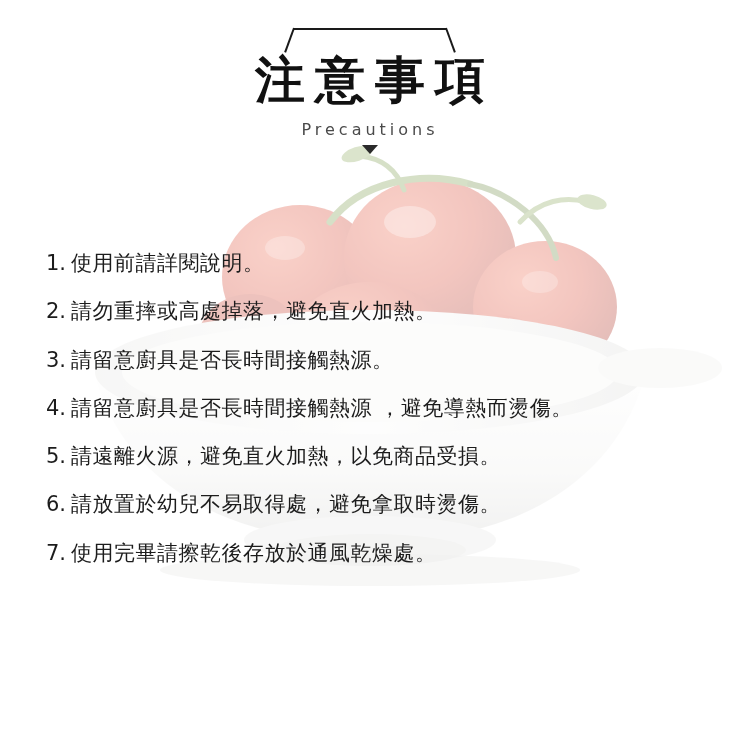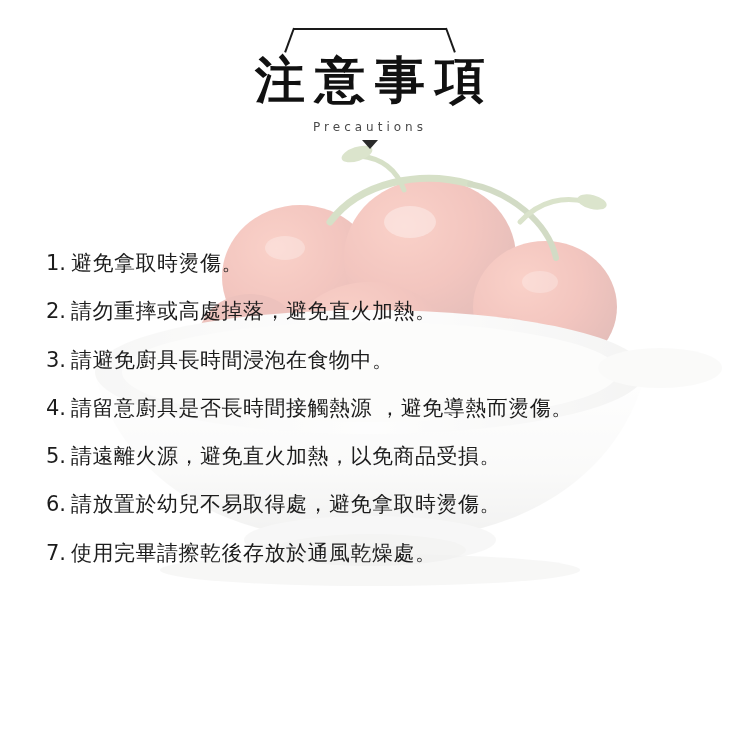--- a/index.html
+++ b/index.html
@@ -88,21 +88,21 @@
     font-weight: 700;
     letter-spacing: 10px;
     color: #111111;
     line-height: 1.12;
     padding-left: 10px;
     white-space: nowrap;
   }
   .sub-title {
     margin-top: 12px;
     font-family: "DejaVu Sans", "Liberation Sans", sans-serif;
-    font-size: 12px;
+    font-size: 16px;
     letter-spacing: 4px;
     color: #4a4a4a;
     text-transform: none;
   }
   .chevron {
     margin: 6px auto 0 auto;
     width: 0;
     height: 0;
     border-left: 8px solid transparent;
     border-right: 8px solid transparent;
@@ -210,29 +210,29 @@
       </div>
       <div class="main-title">注意事項</div>
       <div class="sub-title">Precautions</div>
       <div class="chevron"></div>
     </div>
   </div>
 
   <div class="list">
     <div class="list-item">
       <span class="list-num">1.</span>
-      <span class="list-text">避免拿取時燙傷。</span>
+      <span class="list-text">使用前請詳閱說明。</span>
     </div>
     <div class="list-item">
       <span class="list-num">2.</span>
       <span class="list-text">請勿重摔或高處掉落，避免直火加熱。</span>
     </div>
     <div class="list-item">
       <span class="list-num">3.</span>
-      <span class="list-text">請避免廚具長時間浸泡在食物中。</span>
+      <span class="list-text">請留意廚具是否長時間接觸熱源。</span>
     </div>
     <div class="list-item">
       <span class="list-num">4.</span>
       <span class="list-text">請留意廚具是否長時間接觸熱源 ，避免導熱而燙傷。</span>
     </div>
     <div class="list-item">
       <span class="list-num">5.</span>
       <span class="list-text">請遠離火源，避免直火加熱，以免商品受損。</span>
     </div>
     <div class="list-item">

